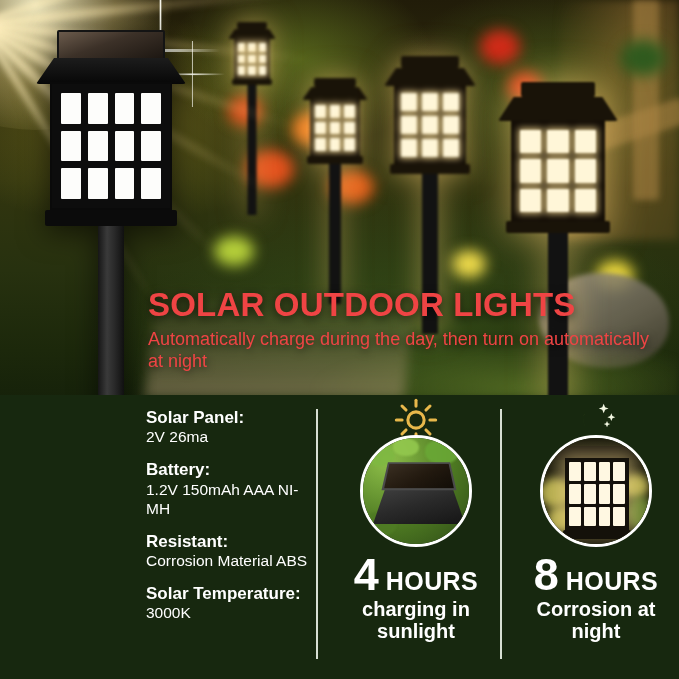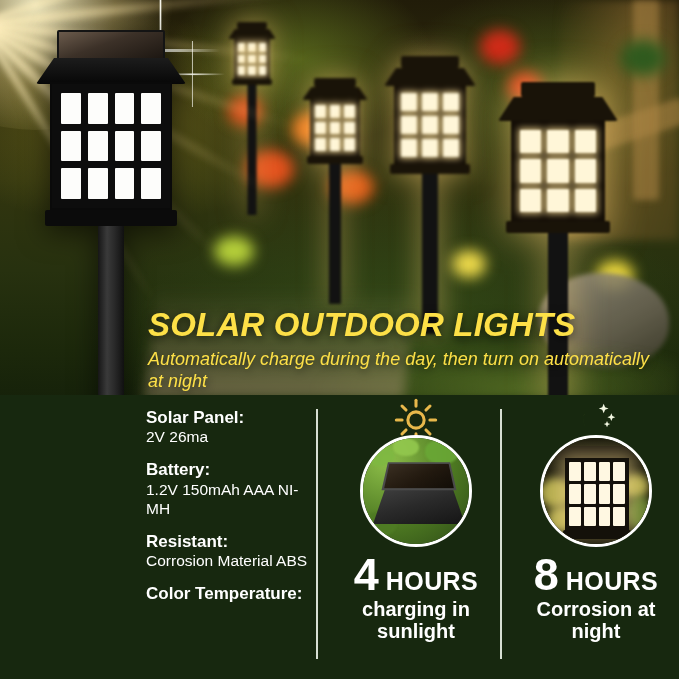--- a/index.html
+++ b/index.html
@@ -83,21 +83,21 @@
     width:22px;height:46px;background:linear-gradient(180deg,#1b1b1b,#000);
     clip-path:polygon(0% 0%,100% 0%,56% 100%,44% 100%);}
 
   
   .bg-lan .pane{background:#fff6d8;box-shadow:0 0 6px 2px rgba(255,225,150,.75);}
   .bg-lan .lan-cap,.bg-lan .lan-roof,.bg-lan .lan-base{background:#191308;}
   .bg-lan .lan-body{background:#150f07;border:1px solid #120c06;}
   .bg-lan{filter:blur(1.6px) drop-shadow(0 0 14px rgba(255,210,120,.55));}
 
   
-  .headline{position:absolute;left:148px;top:308px;width:510px;color:#fde047;font-style:italic;}
+  .headline{position:absolute;left:148px;top:288px;width:510px;color:#ef4444;}
   .headline h1{margin:0;font-size:33px;line-height:1;font-weight:800;letter-spacing:.2px;
     text-shadow:0 2px 10px rgba(0,0,0,.65);}
   .headline p{margin:8px 0 0;font-size:18px;line-height:1.22;font-weight:400;
     text-shadow:0 2px 8px rgba(0,0,0,.7);}
 
   
   .panel{position:absolute;left:0;top:395px;width:679px;height:284px;background:#17280f;}
 
   .specs{position:absolute;left:146px;top:13px;width:172px;color:#fff;}
   .spec{margin-bottom:13px;}
@@ -286,21 +286,22 @@
       </div>
       <div class="spec">
         <div class="k">Battery:</div>
         <div class="v">1.2V 150mAh AAA NI-MH</div>
       </div>
       <div class="spec">
         <div class="k">Resistant:</div>
         <div class="v">Corrosion Material ABS</div>
       </div>
       <div class="spec">
-        <div class="k">Color Temperature:</div>
+        <div class="k">Solar Temperature:</div>
+        <div class="v">3000K</div>
       </div>
     </div>
 
     <div class="vdiv" style="left:316px;"></div>
     <div class="vdiv" style="left:500px;"></div>
 
     <div class="feature" style="left:332px;">
       <div class="f-icon">
         <svg width="46" height="46" viewBox="0 0 48 48" aria-hidden="true">
           <circle cx="24" cy="24" r="8.5" fill="none" stroke="#E8B84B" stroke-width="3.2"></circle>

